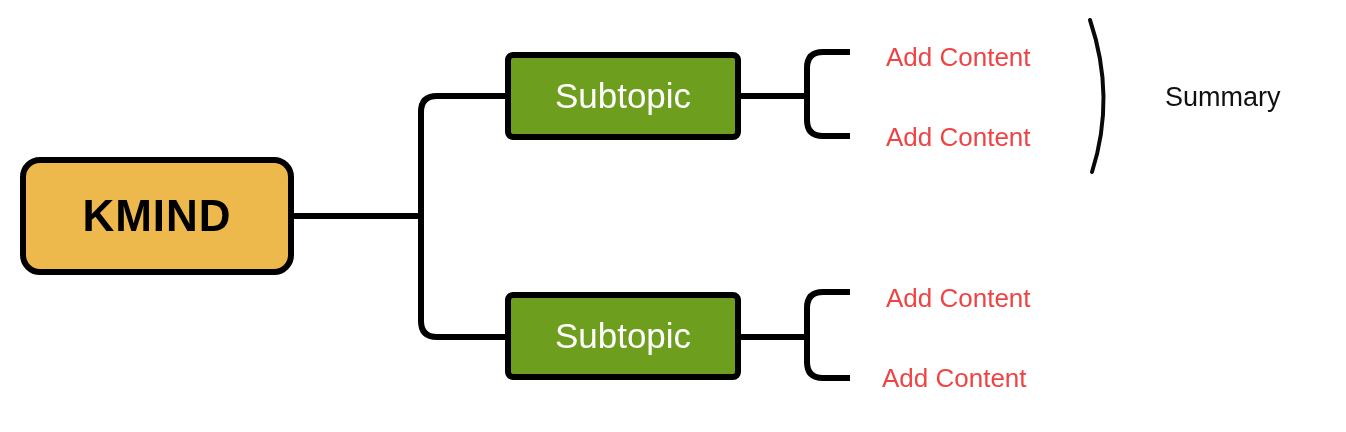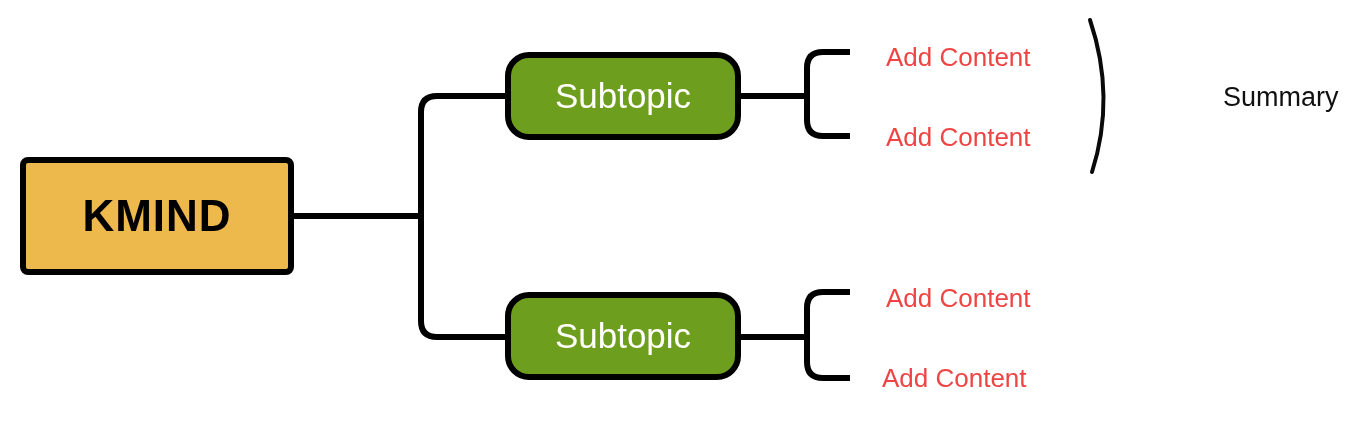--- a/index.html
+++ b/index.html
@@ -26,30 +26,30 @@
     height: 432px;
     pointer-events: none;
   }
   .node {
     position: absolute;
     box-sizing: border-box;
     display: flex;
     align-items: center;
     justify-content: center;
     border: 6px solid #000000;
-    border-radius: 24px;
+    border-radius: 8px;
     user-select: none;
   }
   .node-root {
     left: 20px;
     top: 157px;
     width: 274px;
     height: 118px;
     background: #EDB84C;
-    border-radius: 8px;
+    border-radius: 20px;
   }
   .node-root .node-label {
     color: #000000;
     font-size: 44px;
     font-weight: bold;
     letter-spacing: 1px;
   }
   .node-sub {
     width: 236px;
     height: 88px;
@@ -72,21 +72,21 @@
     transform: translateY(-50%);
     user-select: none;
   }
   #leaf-1 { left: 886px; top: 57px; }
   #leaf-2 { left: 886px; top: 137px; }
   #leaf-3 { left: 886px; top: 298px; }
   #leaf-4 { left: 882px; top: 378px; }
 
   .summary-label {
     position: absolute;
-    left: 1223px;
+    left: 1165px;
     top: 97px;
     transform: translateY(-50%);
     color: #101010;
     font-size: 27px;
     font-weight: normal;
     white-space: nowrap;
     user-select: none;
   }
 </style>
 </head>

